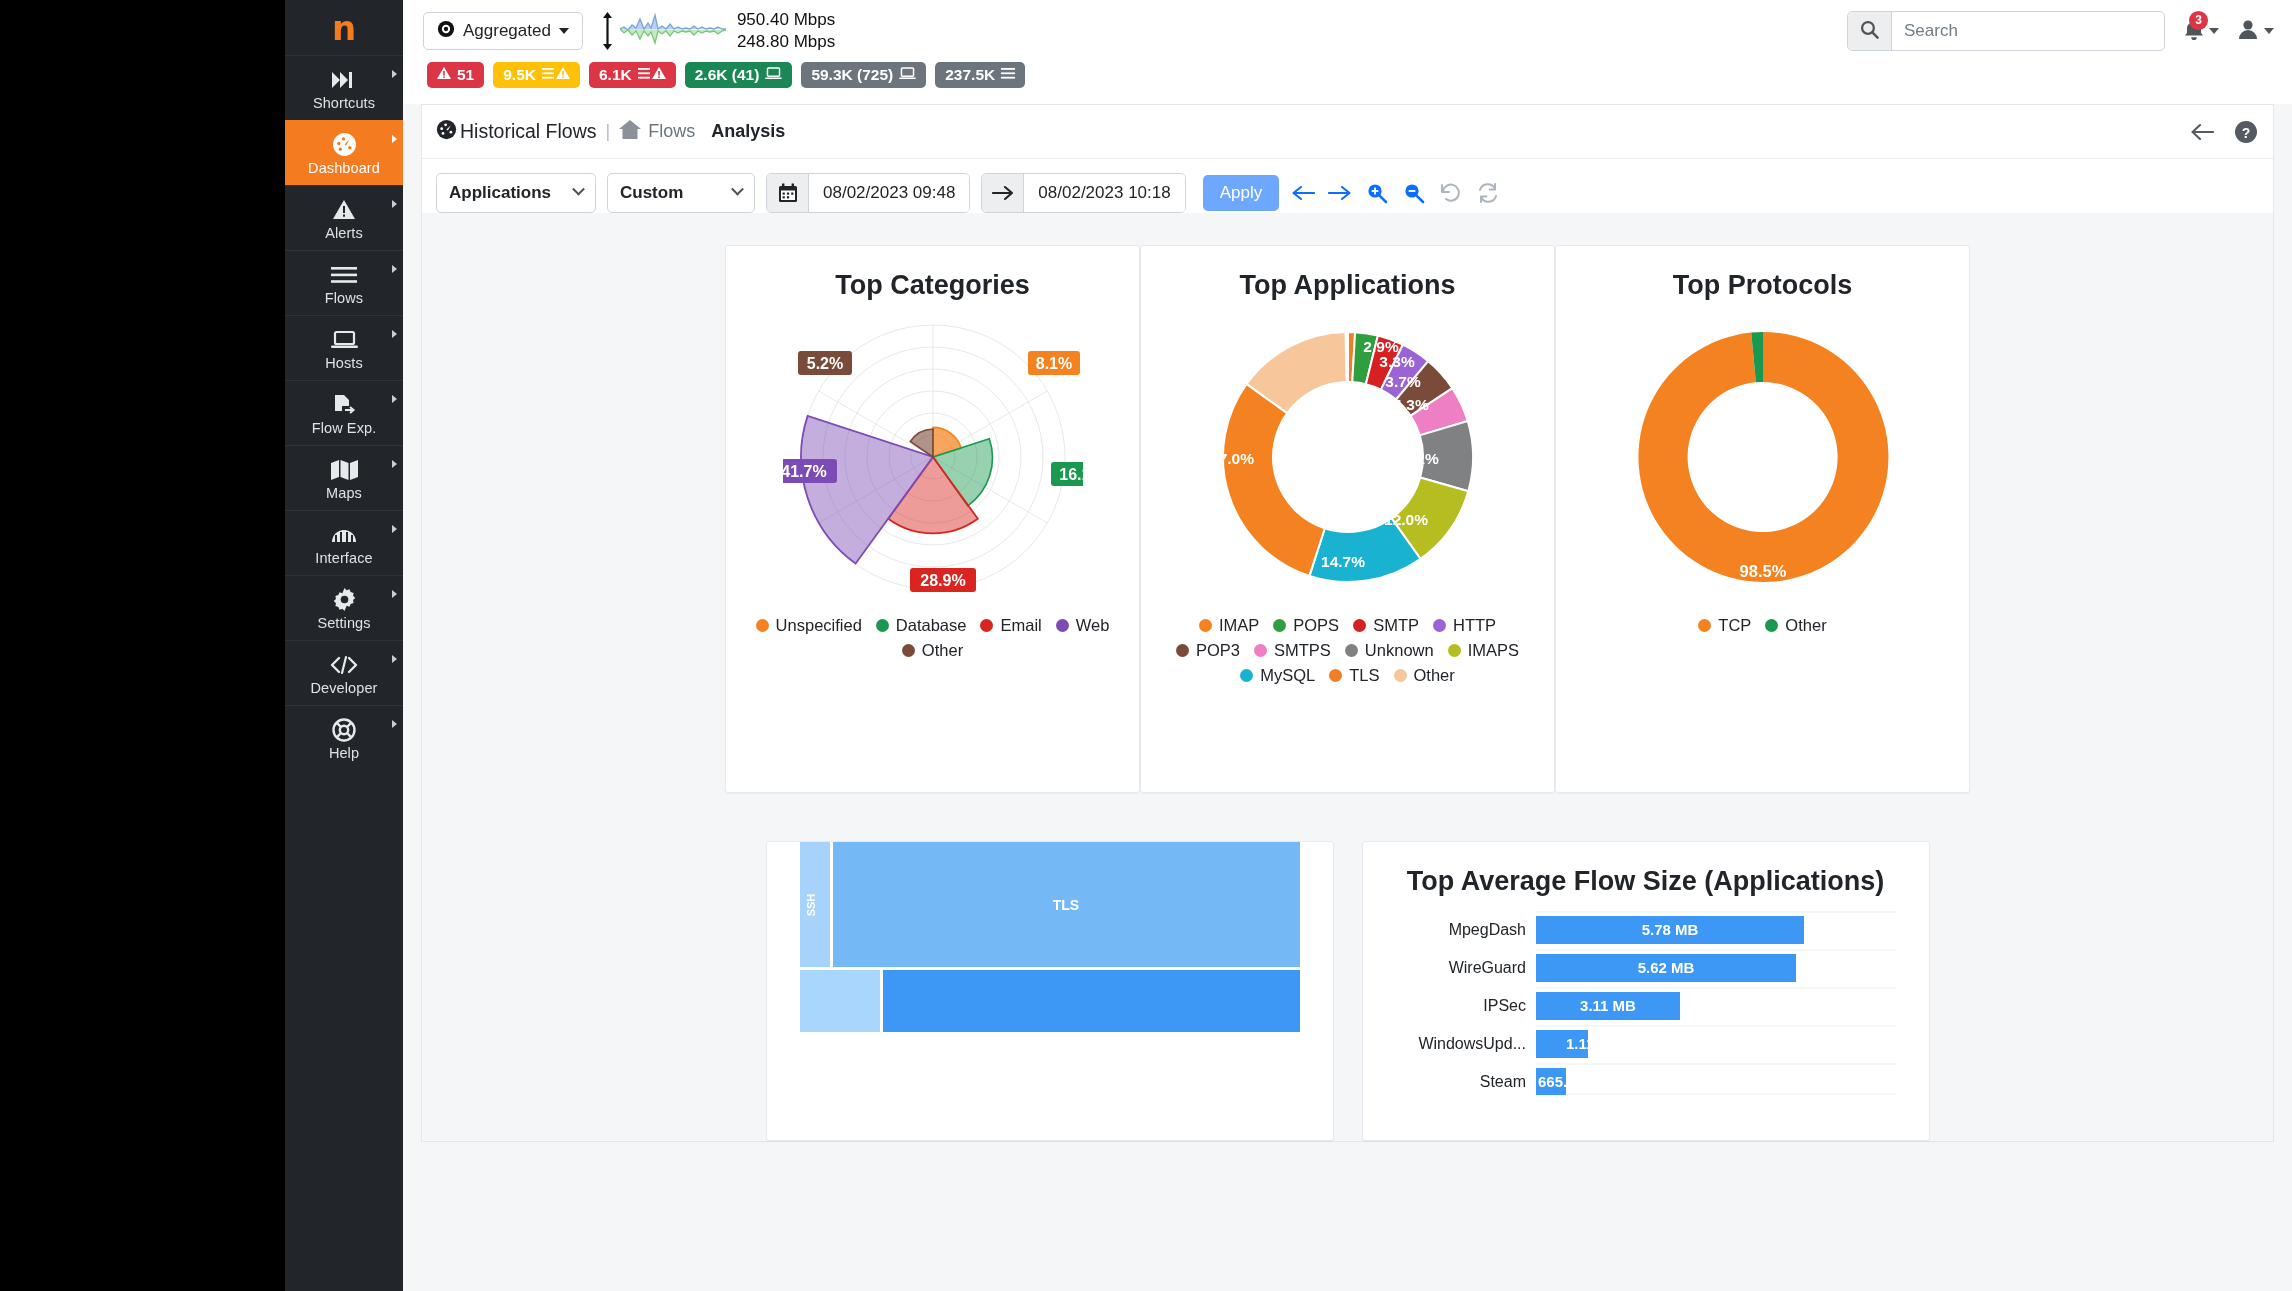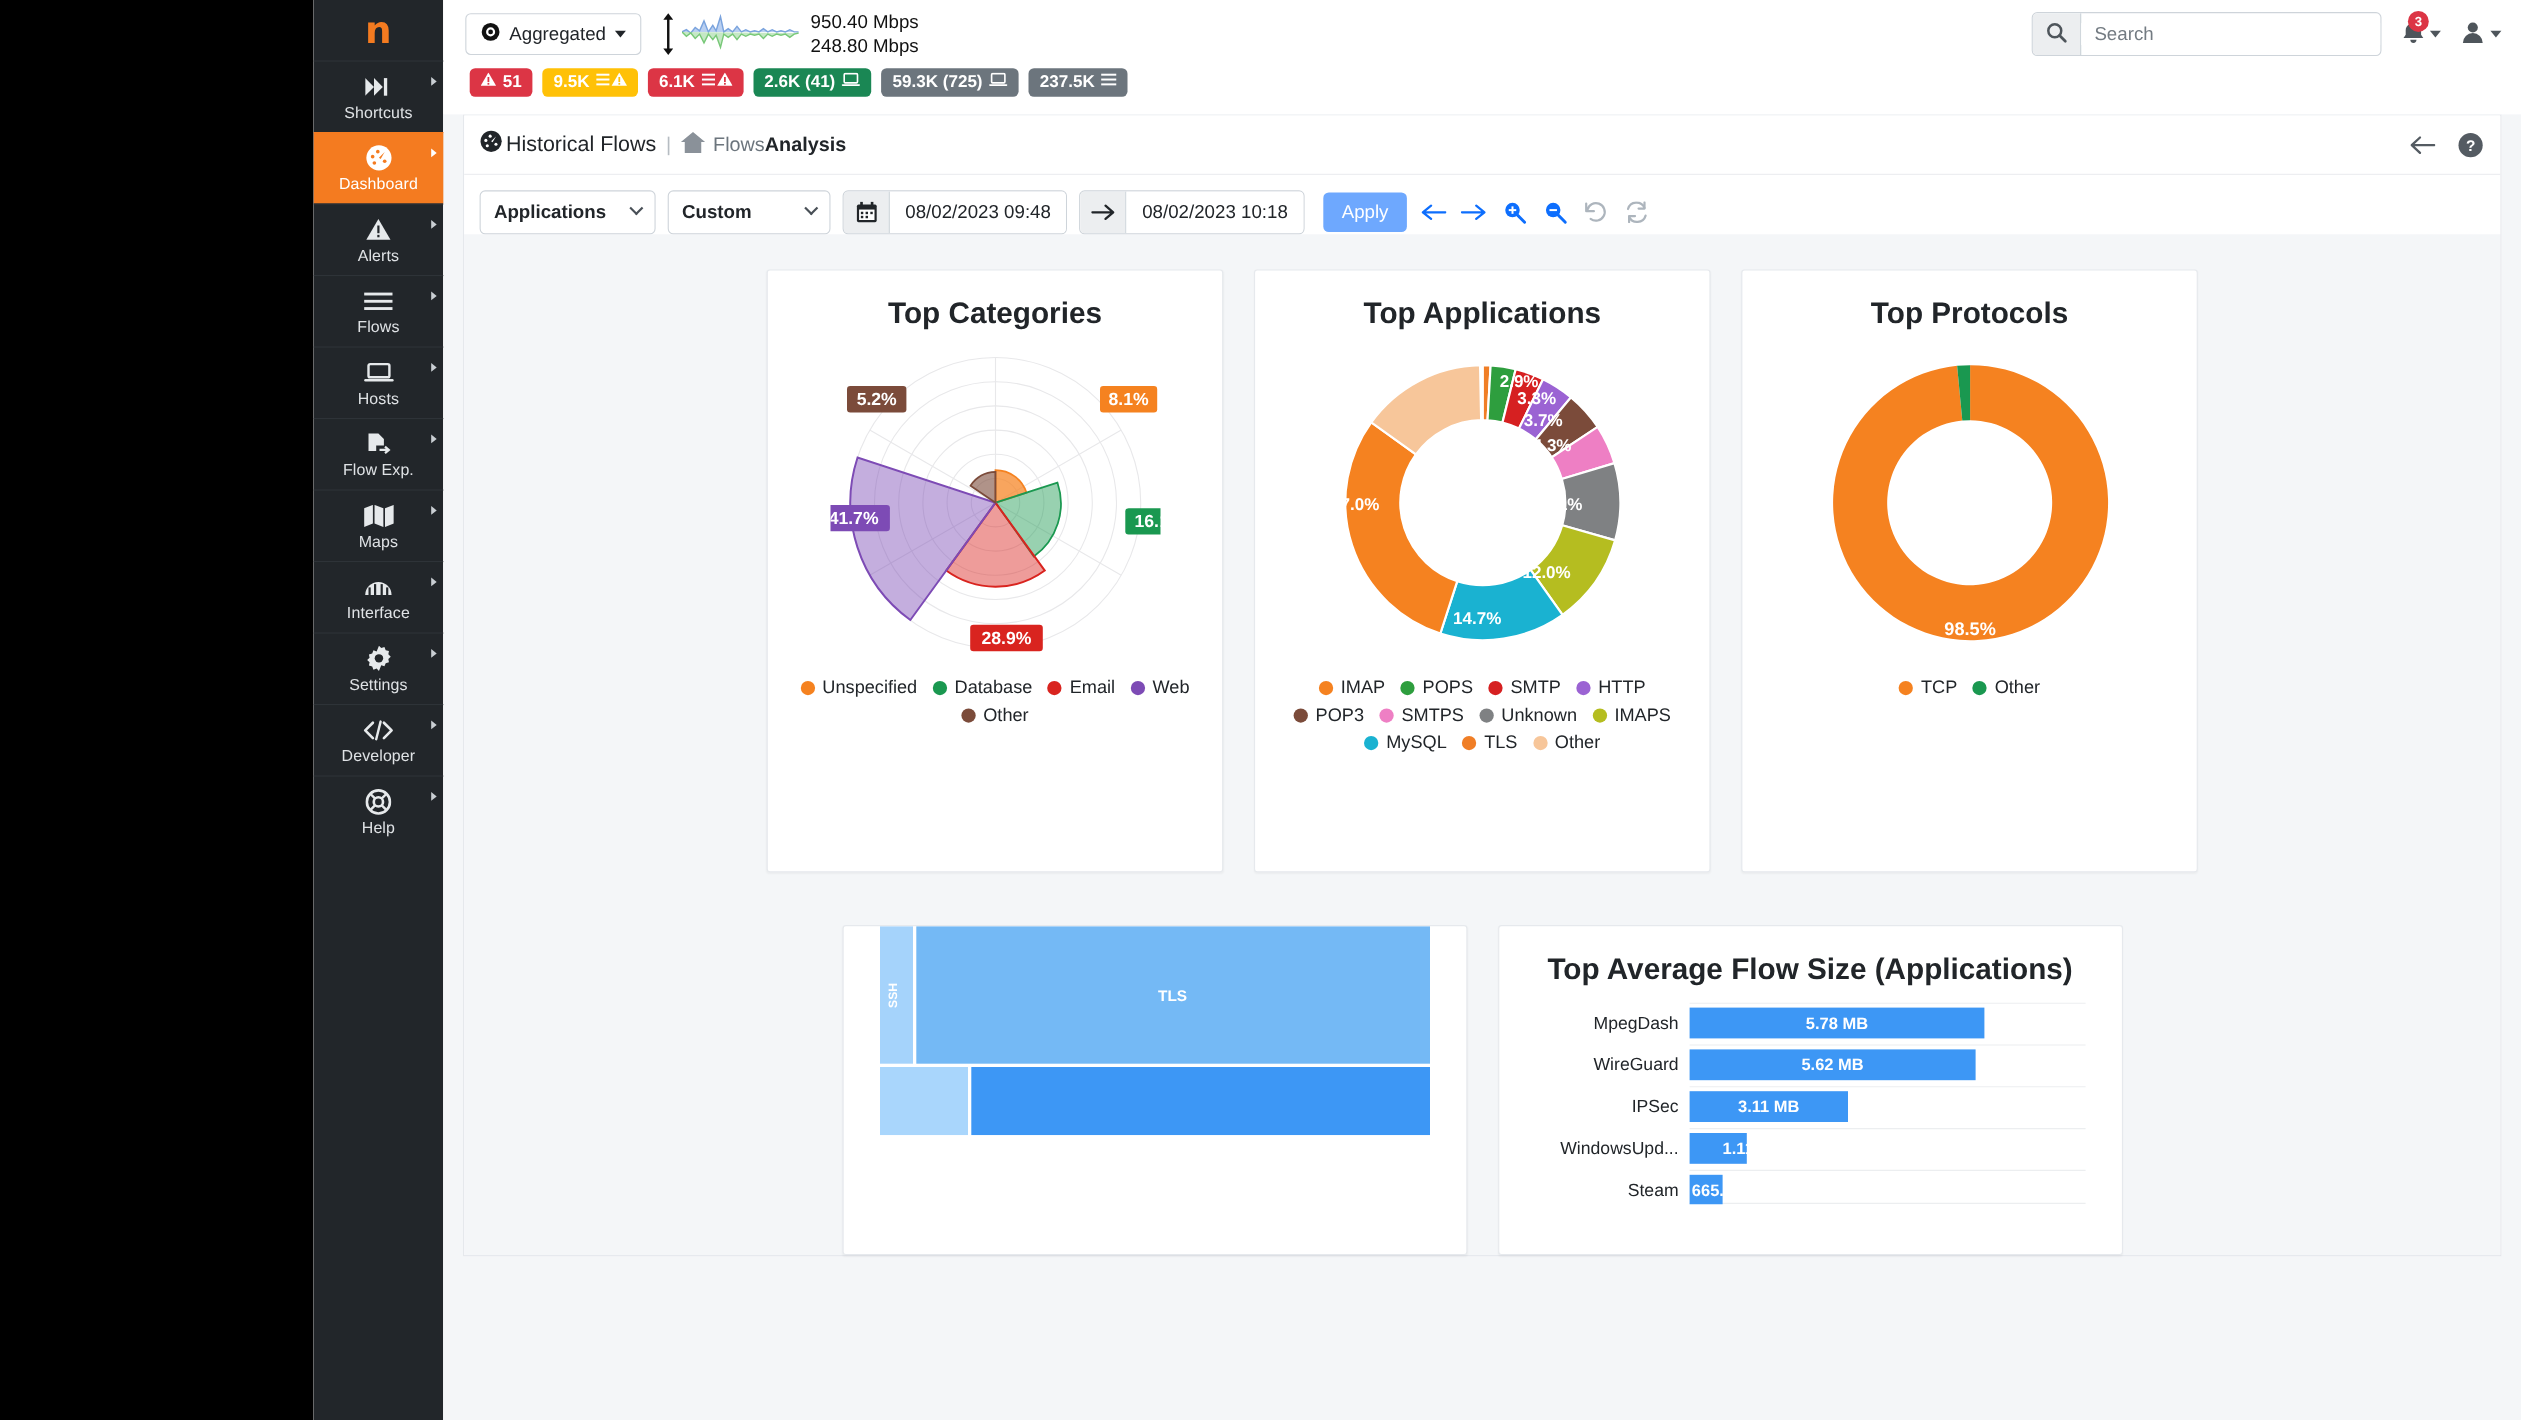--- a/index.html
+++ b/index.html
@@ -75,21 +75,21 @@
   .pill.green{background:#1a8754}.pill.grey{background:#6c757d}
 
   
   .pagebody { flex:1 1 auto; background:#f4f6f8; padding: 0 18px 0 18px; min-height:0; overflow:hidden; }
   .panel { background:#fff; border:1px solid #e3e6ea; }
 
   .crumbbar { display:flex; align-items:center; height:54px; padding: 0 14px 0 14px; background:#fff; border-bottom:1px solid #e9ecef; }
   .crumb-title { display:flex; align-items:center; gap:3px; font-size:19.5px; color:#212529; }
   .crumb-sep { margin: 0 9px; color:#b6bcc2; font-size:18px; }
   .crumb-link { color:#6c757d; font-size:18px; display:flex; align-items:center; gap:7px; cursor:pointer; }
-  .crumb-cur { font-size:18px; font-weight:700; color:#212529; }
+  .crumb-cur { margin-left: 16px; font-size:18px; font-weight:700; color:#212529; }
   .crumb-right { margin-left:auto; display:flex; align-items:center; gap:18px; }
 
   .controls { display:flex; align-items:center; gap:11px; padding: 14px 14px 0 14px; background:#fff; }
   .select {
     position:relative; display:flex; align-items:center; height:40px; width: 160px; padding: 0 12px;
     border:1px solid #ced4da; border-radius:5px; font-size:17px; color:#212529; background:#fff; cursor:pointer;font-weight:bold;
   }
   .select .chev { margin-left:auto; width:9px;height:9px;border-right:2px solid #495057;border-bottom:2px solid #495057;transform:rotate(45deg) translate(-3px,-3px); }
   .dtgroup { display:flex; align-items:stretch; height:40px; border:1px solid #ced4da; border-radius:5px; overflow:hidden;justify-content:center; }
   .dt-ico { width:42px; background:#eceef0; border-right:1px solid #ced4da; display:flex; align-items:center; justify-content:center; cursor:pointer; }
@@ -100,21 +100,21 @@
   .filterrow { display:flex; align-items:center; gap:16px; padding: 13px 14px 16px 14px; background:#fff; }
   .filter-input {
     flex:1; height:42px; border:1px solid #ced4da; border-radius:5px; padding: 0 13px;
     font-size:17px; color:#212529; outline:0; font-family:"Liberation Sans",sans-serif; background:#fff;
   }
   .filter-input::placeholder { color:#9aa1a8; }
   .plus-ico { color:#0d6efd; font-size:30px; line-height:1; cursor:pointer; font-weight:300; }
   .x-ico { color:#212529; font-size:27px; line-height:1; cursor:pointer; font-weight:300; }
 
   .charts-area { background:#f4f6f8; padding: 20px 0 0 0; }
-  .cards-row { display:flex; gap:28px; justify-content:center; padding: 12px 60px 0; }
+  .cards-row { display:flex; justify-content:center; padding: 12px 60px 0; }
   .card { background:#fff; border:1px solid #e6e9ed; border-radius:3px; box-shadow: 0 1px 2px rgba(0,0,0,.04); }
   .card-title { text-align:center; font-size:27px; font-weight:700; color:#212529; padding: 24px 0 8px; }
   .chart-box { display:flex; align-items:center; justify-content:center; }
   .legend { display:flex; flex-wrap:wrap; justify-content:center; gap: 6px 14px; padding: 12px 22px 0; }
   .lg { display:flex; align-items:center; gap:7px; font-size:16.5px; color:#212529; white-space:nowrap; cursor:pointer; }
   .dot { width:13px;height:13px;border-radius:50%; flex:0 0 13px; }
 
   .cards-row2 { display:flex; gap:28px; justify-content:center; padding: 48px 60px 0; }
   .tm-svg, .bar-svg { display:block; }
 </style>

